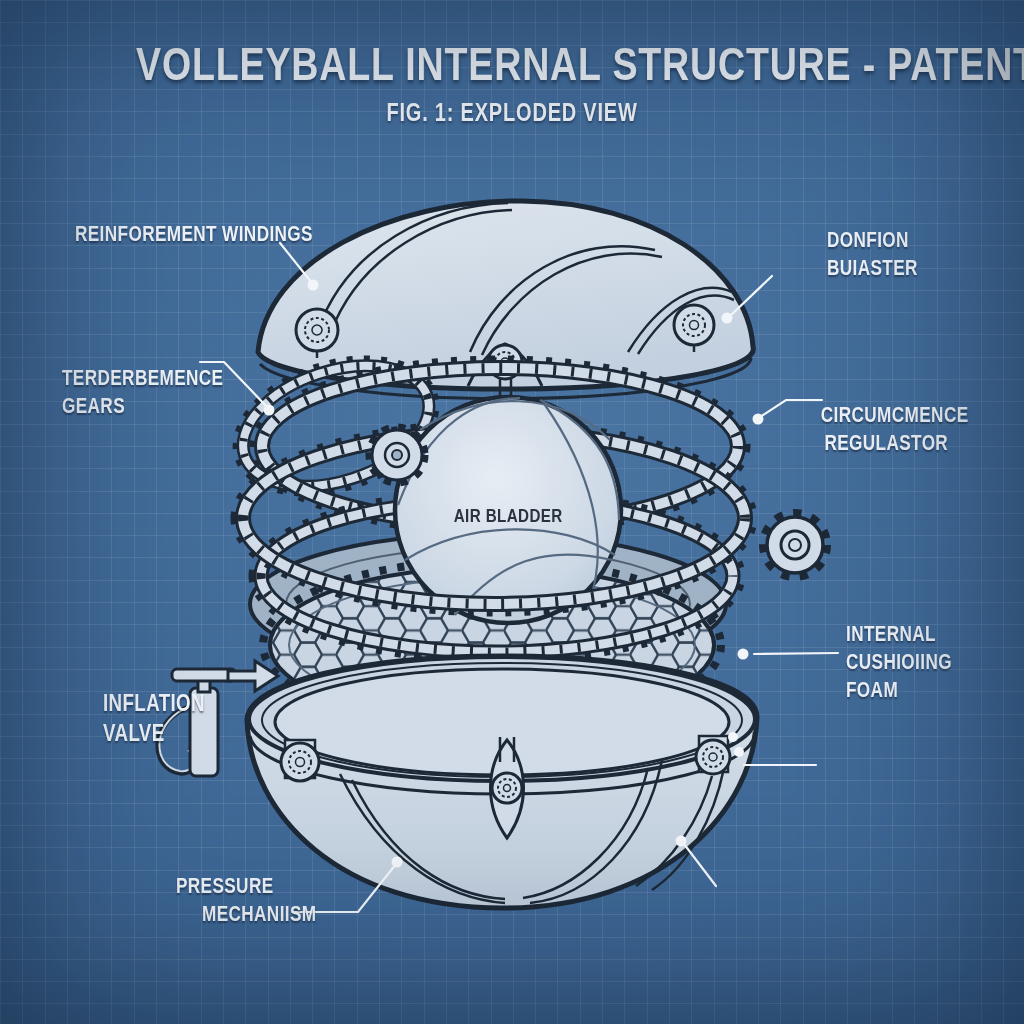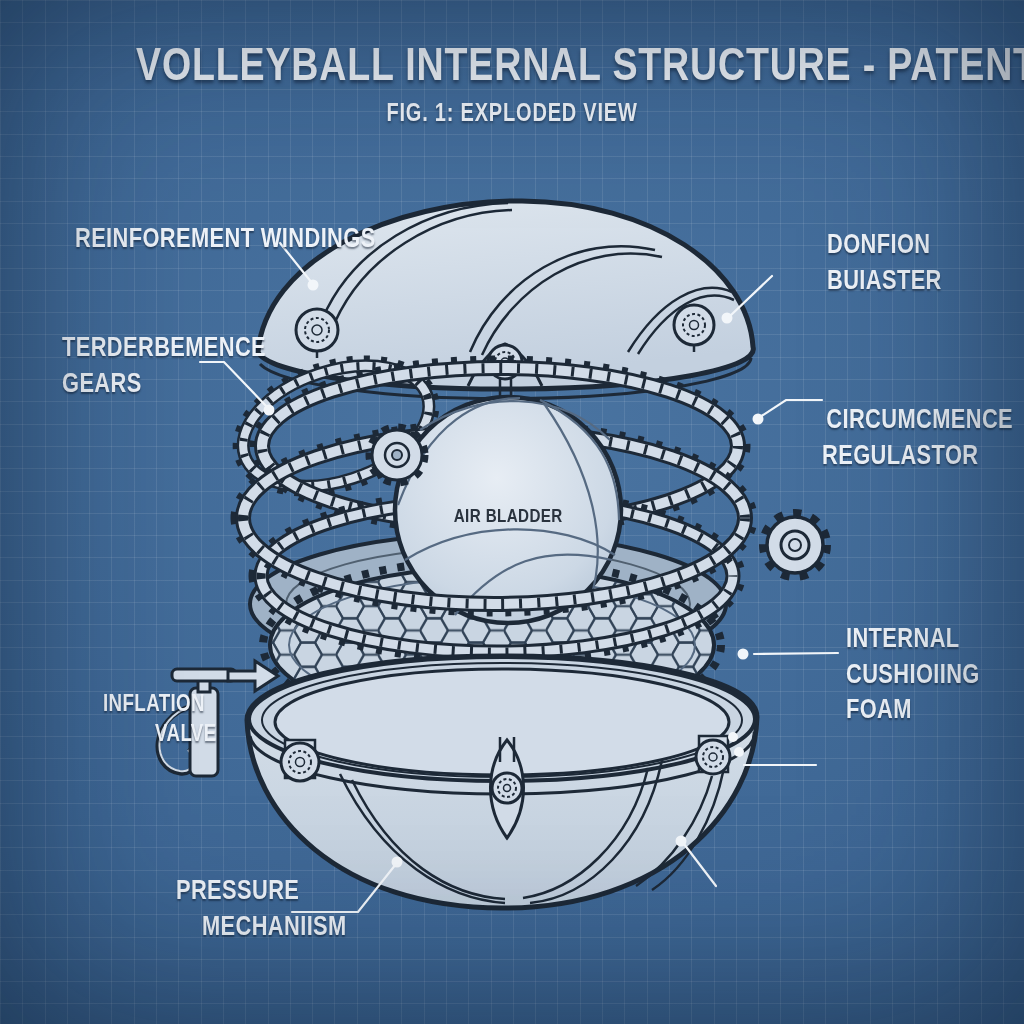--- a/index.html
+++ b/index.html
@@ -24,21 +24,21 @@
   .vignette{position:absolute;inset:0;box-shadow:inset 0 0 190px rgba(8,22,40,.55);pointer-events:none;}
   .diagram-svg{position:absolute;left:0;top:0;}
 
   .hdr{position:absolute;left:0;top:36px;width:1024px;text-align:center;color:var(--label-text);}
   .hdr .title{font-size:47px;font-weight:bold;letter-spacing:1px;
     text-shadow:0 3px 4px rgba(10,22,40,.5);}
   .hdr .subtitle{font-size:25px;font-weight:bold;letter-spacing:1px;margin-top:7px;
     text-shadow:0 2px 3px rgba(10,22,40,.5);}
   .cx{display:inline-block;transform:scaleX(.8);transform-origin:50% 50%;white-space:nowrap;}
 
-  .lbl{position:absolute;color:var(--label-text);font-weight:bold;font-size:28px;
+  .lbl{position:absolute;color:var(--label-text);font-weight:bold;font-size:22px;
     line-height:1.27;letter-spacing:.5px;text-shadow:0 2px 2px rgba(10,22,40,.5);}
   .lbl .ln{display:block;}
   .lbl .cl{display:inline-block;transform:scaleX(.78);transform-origin:0 50%;white-space:nowrap;}
   .lbl.centered{text-align:center;}
   .lbl.centered .cl{transform-origin:50% 50%;}
   .lbl .indent{margin-left:26px;}
 
   .air-lbl{position:absolute;left:426px;top:505px;width:165px;text-align:center;
     color:var(--dark-text);font-weight:bold;font-size:19px;letter-spacing:.5px;}
 
@@ -261,41 +261,41 @@
 
   <div class="lbl" style="left:75px;top:220px;">
     <span class="ln"><span class="cl">REINFOREMENT WINDINGS</span></span>
   </div>
 
   <div class="lbl" style="left:783px;top:226px;margin-left:44px;">
     <span class="ln"><span class="cl">DONFION</span></span>
     <span class="ln"><span class="cl">BUIASTER</span></span>
   </div>
 
-  <div class="lbl" style="left:62px;top:329px;">
+  <div class="lbl" style="left:62px;top:364px;">
     <span class="ln"><span class="cl">TERDERBEMENCE</span></span>
     <span class="ln"><span class="cl">GEARS</span></span>
   </div>
 
   <div class="lbl centered" style="left:800px;top:401px;width:172px;">
     <span class="ln"><span class="cl">CIRCUMCMENCE</span></span>
     <span class="ln"><span class="cl">REGULASTOR</span></span>
   </div>
 
   <div class="air-lbl">
     <span class="cx">AIR BLADDER</span>
   </div>
 
   <div class="lbl" style="left:846px;top:620px;">
     <span class="ln"><span class="cl">INTERNAL</span></span>
     <span class="ln"><span class="cl">CUSHIOIING</span></span>
     <span class="ln"><span class="cl">FOAM</span></span>
   </div>
 
-  <div class="lbl" style="left:103px;top:688px;font-size:24px;text-align:right;">
+  <div class="lbl" style="left:103px;top:688px;font-size:24px;">
     <span class="ln"><span class="cl">INFLATION</span></span>
     <span class="ln"><span class="cl">VALVE</span></span>
   </div>
 
   <div class="lbl" style="left:176px;top:872px;">
     <span class="ln"><span class="cl">PRESSURE</span></span>
     <span class="ln indent"><span class="cl">MECHANIISM</span></span>
   </div>
 
 

